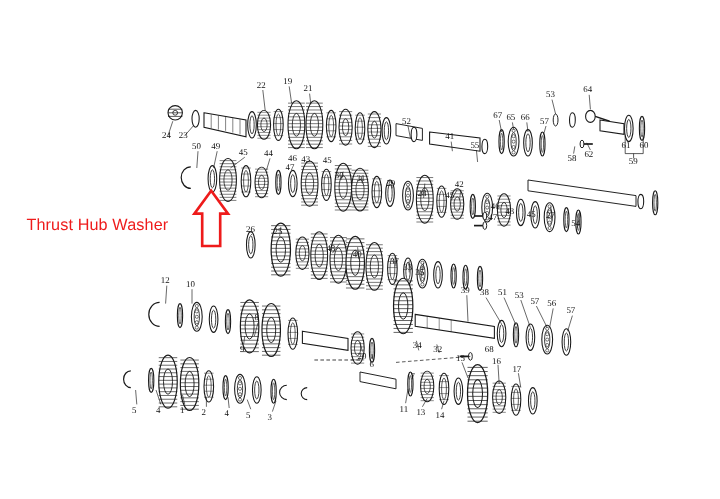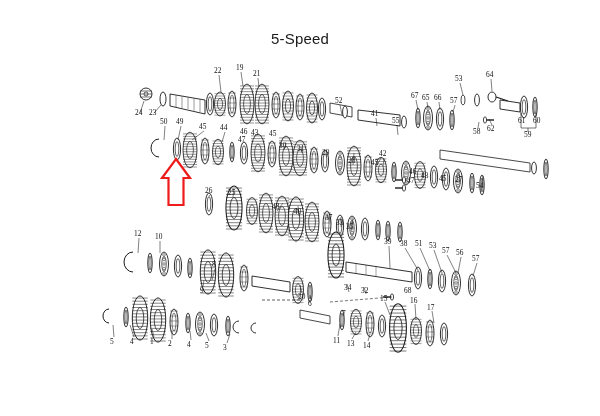--- a/index.html
+++ b/index.html
@@ -53,21 +53,20 @@
     font-family: "Liberation Serif", serif;
     font-size: 7.4px;
     fill: #111111;
   }
 </style>
 </head>
 <body>
 
 <div id="root">
 
-  <div id="diagram-title">5-Speed</div>
 
   <svg id="exploded-view" viewBox="0 0 600 416" aria-hidden="true">
     <defs>
       <pattern id="hatch" width="3" height="3" patternUnits="userSpaceOnUse" patternTransform="rotate(45)">
         <line x1="0" y1="0" x2="0" y2="3" stroke="#1a1a1a" stroke-width="0.5"></line>
       </pattern>
       <g id="gearBig">
         <ellipse cx="0" cy="0" rx="7" ry="21" fill="#fff" stroke="#1a1a1a" stroke-width="0.9"></ellipse>
         <ellipse cx="0" cy="0" rx="3.4" ry="10" fill="#fff" stroke="#1a1a1a" stroke-width="0.7"></ellipse>
         <g stroke="#1a1a1a" stroke-width="0.5">
@@ -643,14 +642,15 @@
       <text class="part-num" x="187" y="347">4</text>
       <text class="part-num" x="205" y="348">5</text>
       <text class="part-num" x="223" y="350">3</text>
     </g>
   </svg>
 
   <svg id="annotation-layer" viewBox="0 0 600 416">
     <path id="callout-arrow" d="M 176 159 L 190 178 L 183.5 178 L 183.5 205 L 168.5 205 L 168.5 178 L 162 178 Z" fill="#ffffff" stroke="#ee1b1b" stroke-width="2.2" stroke-linejoin="miter"></path>
   </svg>
 
+  <div id="annotation-label">Thrust Hub Washer</div>
 
 </div>
 
 </body></html>

